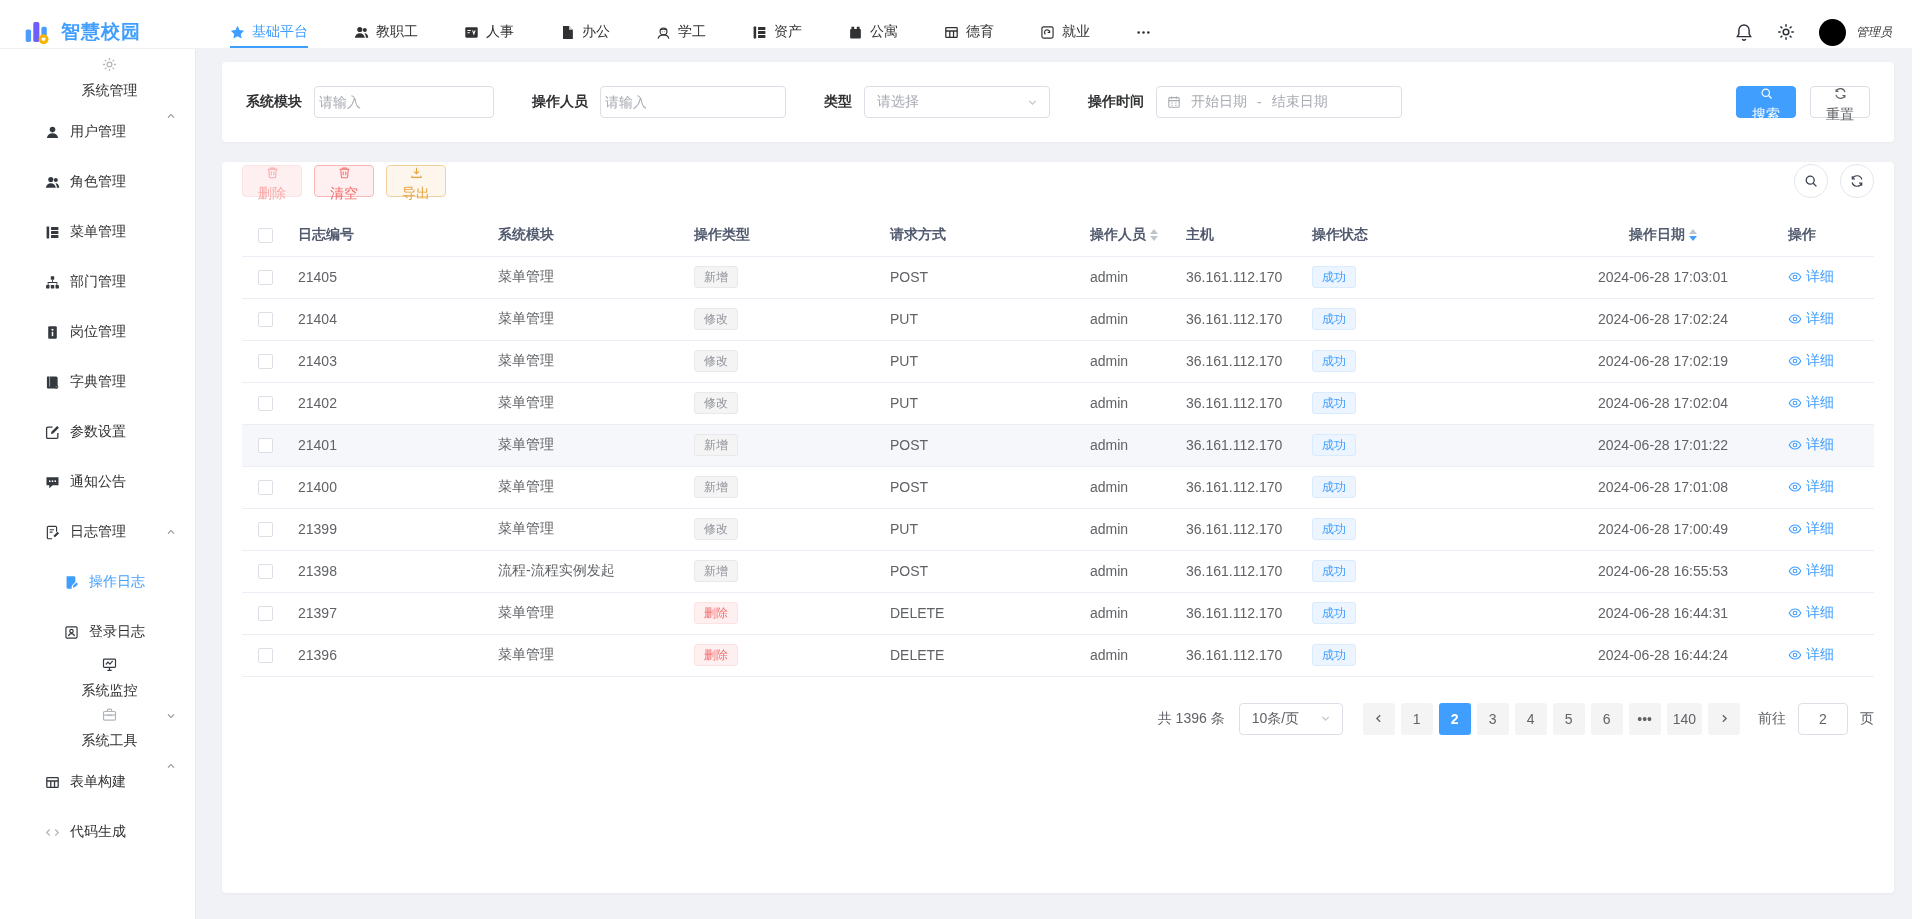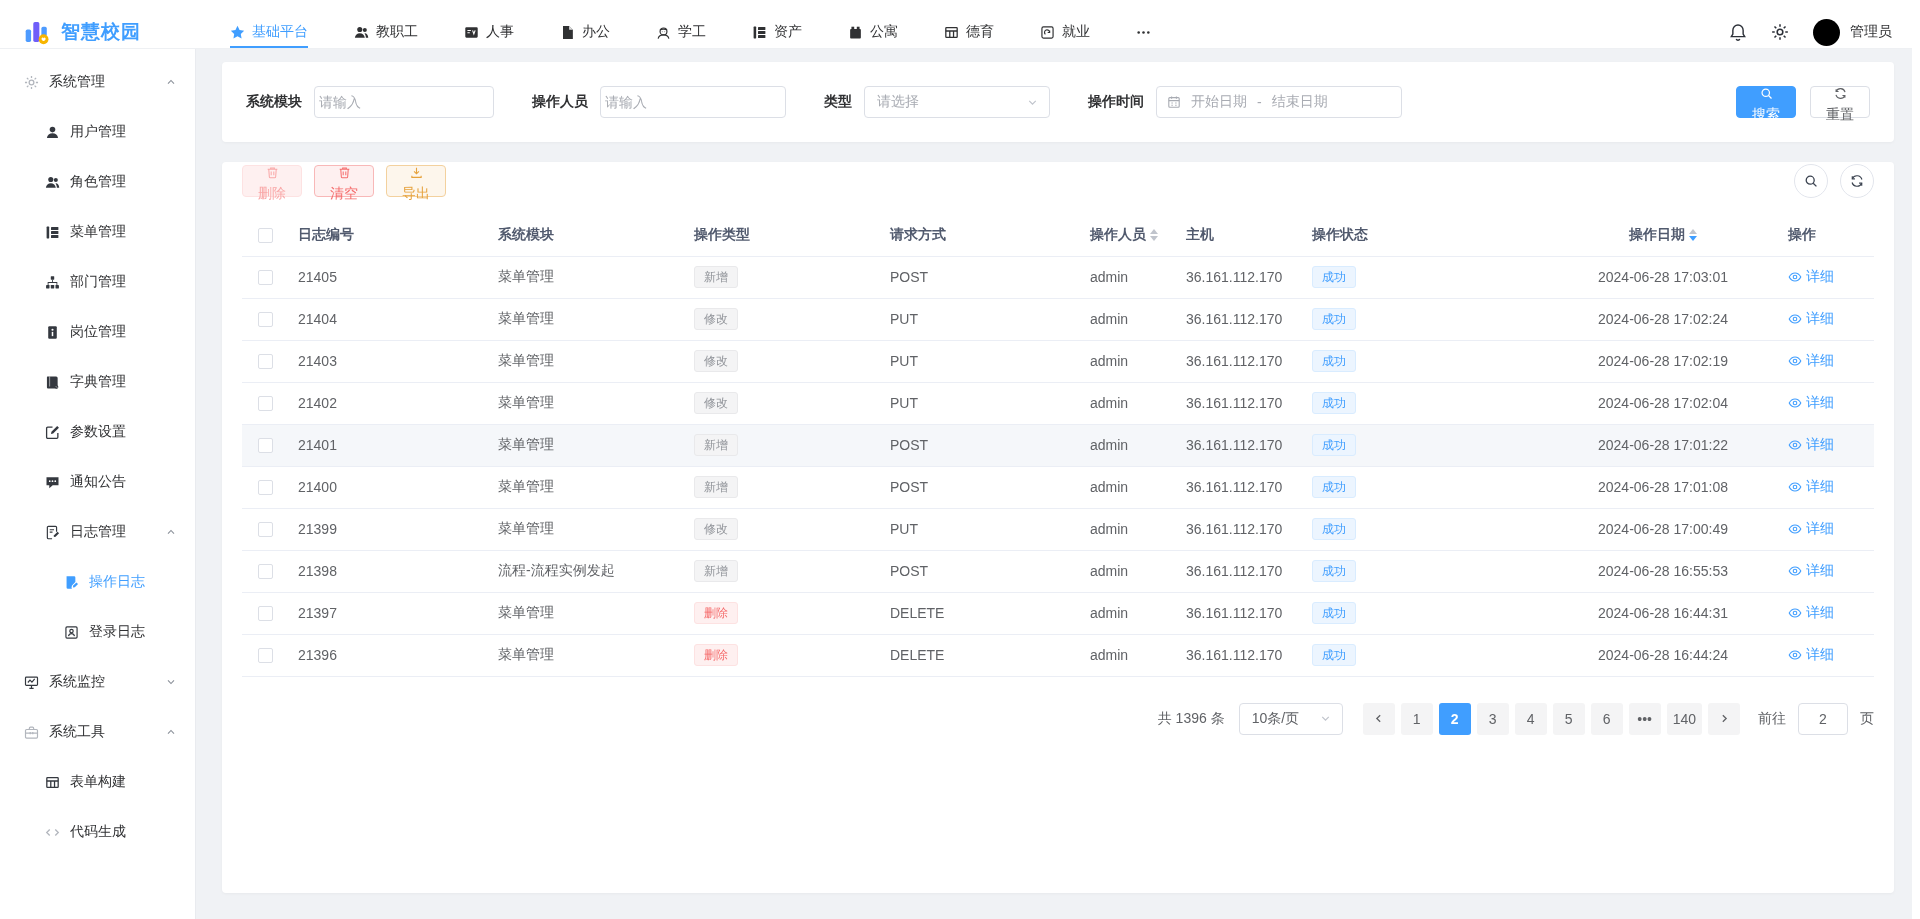--- a/index.html
+++ b/index.html
@@ -18,27 +18,27 @@
   .brand .logo{font-size:27px;}
   .brand-name{font-size:19px;font-weight:bold;color:var(--primary);letter-spacing:1px;white-space:nowrap;}
   .tabs{display:flex;align-items:stretch;height:100%;gap:46px;margin-left:34px;}
   .tab{display:flex;align-items:center;gap:7px;font-size:14px;color:var(--text);cursor:pointer;position:relative;white-space:nowrap;}
   .tab .t-icon{font-size:15px;}
   .tab[data-active="true"]{color:var(--primary);}
   .tab[data-active="true"]::after{content:"";position:absolute;left:0;right:0;bottom:0;height:2px;background:var(--primary);}
   .top-right{margin-left:auto;display:flex;align-items:center;gap:24px;}
   .top-right .icon{font-size:18px;color:#2c3038;cursor:pointer;}
   .avatar{width:27px;height:27px;border-radius:50%;background:#000;flex:none;cursor:pointer;}
-  .user-name{font-size:14px;color:var(--text);margin-left:-14px;cursor:pointer;}
+  .user-name{font-size:12px;color:var(--text);margin-left:-14px;cursor:pointer;font-style:italic;}
 
   
   .body-wrap{display:flex;height:870px;}
   .sidebar{width:196px;flex:none;background:#fff;border-right:1px solid #e9ebef;padding-top:8px;overflow:hidden;}
   .side-item{height:50px;display:flex;align-items:center;gap:10px;font-size:14px;color:var(--text);cursor:pointer;}
-  .side-item[data-level="0"]{padding-left:24px;}
+  .side-item[data-level="0"]{padding-left:24px;flex-direction:column;}
   .side-item[data-level="1"]{padding-left:45px;}
   .side-item[data-level="2"]{padding-left:64px;}
   .side-item .s-icon{font-size:15px;color:#34383f;}
   .side-item .s-icon[data-icon="gear"],.side-item .s-icon[data-icon="toolbox"],.side-item .s-icon[data-icon="code"]{color:#b2b6bd;}
   .side-item[data-active="true"]{color:var(--primary);}
   .side-item[data-active="true"] .s-icon{color:var(--primary);}
   .side-item .chev{margin-left:auto;margin-right:18px;font-size:12px;color:#8a9099;display:inline-flex;}
 
   .main{flex:1;padding:13px 26px 26px;display:flex;flex-direction:column;overflow:hidden;}
 

